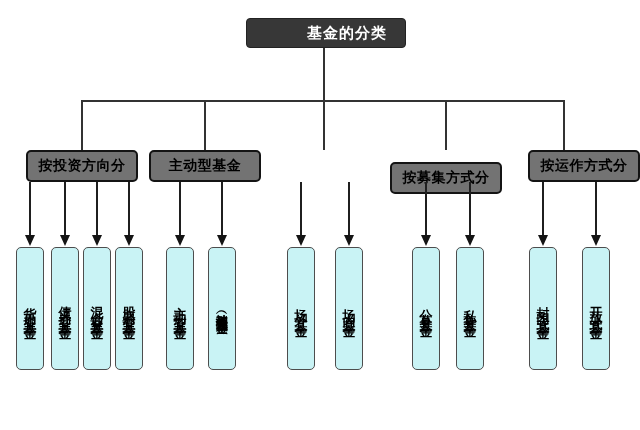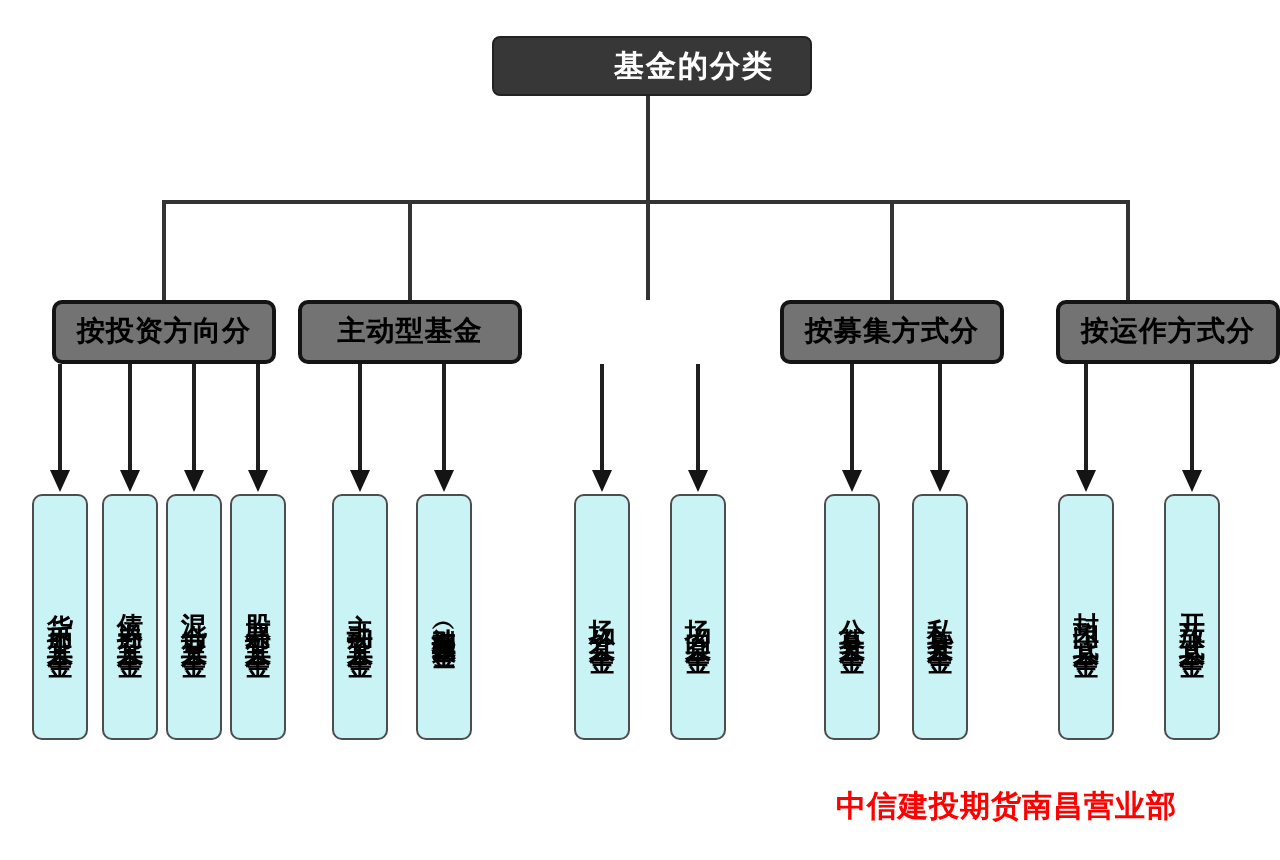--- a/index.html
+++ b/index.html
@@ -62,21 +62,21 @@
   <div class="vline" style="left:323px;top:100px;height:50px;"></div>
   <div class="vline" style="left:445px;top:100px;height:50px;"></div>
   <div class="vline" style="left:563px;top:100px;height:50px;"></div>
 
   <div class="cat-box" style="left:26px;">
     <span>按投资方向分</span>
   </div>
   <div class="cat-box" style="left:149px;">
     <span>主动型基金</span>
   </div>
-  <div class="cat-box" style="left:390px;">
+  <div class="cat-box" style="left:390px;margin-top:12px;">
     <span>按募集方式分</span>
   </div>
   <div class="cat-box" style="left:508px;margin-left:20px;">
     <span>按运作方式分</span>
   </div>
 
   <div class="arrow-line" style="left:29px;"></div>
   <div class="arrow-head" style="left:25px;"></div>
   <div class="arrow-line" style="left:64px;"></div>
   <div class="arrow-head" style="left:60px;"></div>
@@ -139,15 +139,14 @@
     <span>私募基金</span>
   </div>
 
   <div class="leaf-box" style="left:529px;">
     <span>封闭式基金</span>
   </div>
   <div class="leaf-box" style="left:582px;">
     <span>开放式基金</span>
   </div>
 
-  <div class="footer">中信建投期货南昌营业部</div>
 
 </div>
 
 </body></html>

